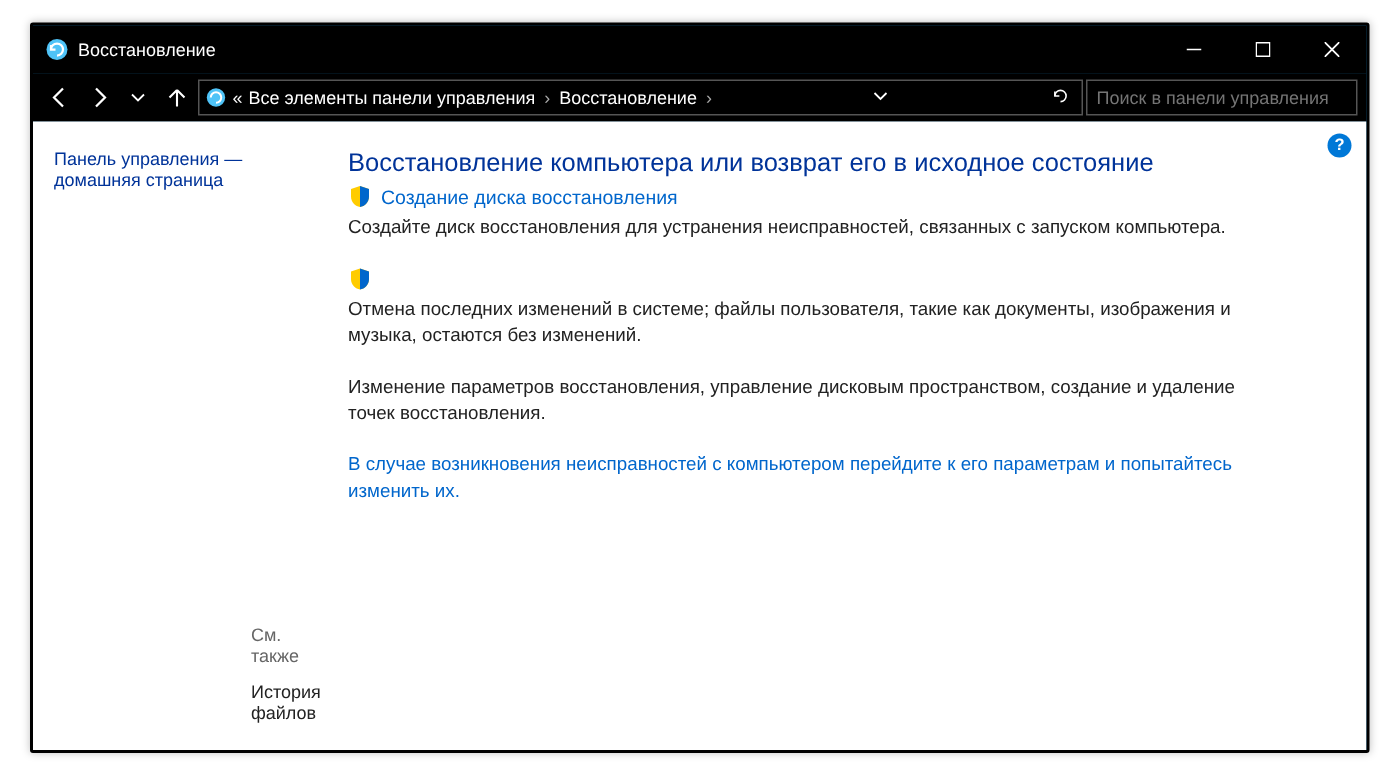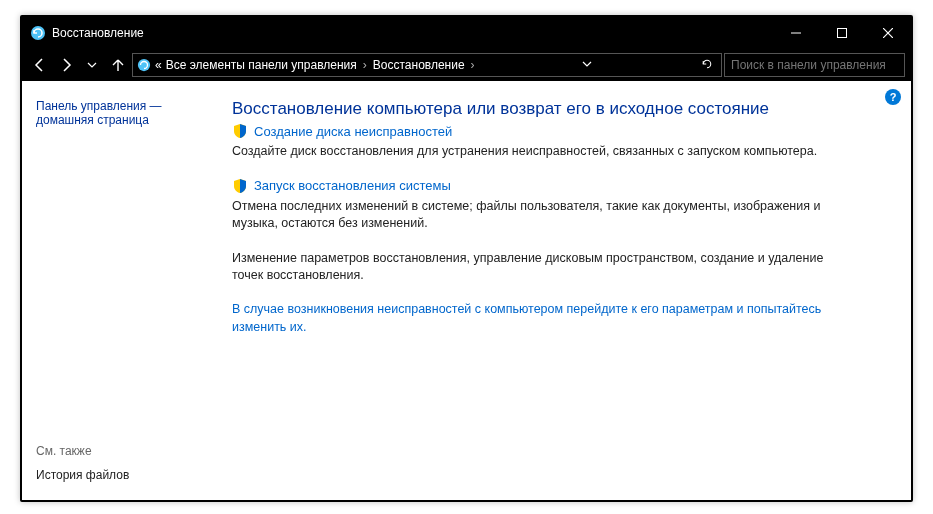--- a/index.html
+++ b/index.html
@@ -18,21 +18,21 @@
 .address-box { flex: 1; height: 24px; border: 1px solid #555; display: flex; align-items: center; padding: 0 4px; gap: 4px; color: #fff; font-size: 12px; overflow: hidden; }
 .addr-seg { white-space: nowrap; }
 .addr-sep { color: #aaa; padding: 0 2px; }
 .address-box .refresh { margin-left: auto; color: #fff; cursor: pointer; padding: 0 4px; }
 .search-box { width: 181px; height: 24px; border: 1px solid #555; display: flex; align-items: center; padding: 0 6px; color: #888; font-size: 12px; }
 .search-box input { background: transparent; border: none; outline: none; color: #fff; font-size: 12px; width: 100%; }
 
 .content-wrap { flex: 1; background: #fff; position: relative; display: flex; }
 .help-bubble { position: absolute; top: 8px; right: 10px; width: 16px; height: 16px; border-radius: 50%; background: #0078d7; color: #fff; font-size: 11px; font-weight: bold; display: flex; align-items: center; justify-content: center; cursor: pointer; }
 
-.sidebar { width: 210px; padding: 18px 14px; font-size: 12px; color: #222; display: flex; flex-direction: column; }
+.sidebar { width: 210px; padding: 18px 14px; font-size: 12px; color: #222; display: flex; }
 .sidebar-main a { color: #003399; text-decoration: none; }
 .sidebar-bottom { margin-top: auto; }
 .sidebar-bottom-heading { color: #666; font-size: 12px; margin-bottom: 10px; }
 
 .main { flex: 1; padding: 18px 30px 18px 0; }
 .page-heading { color: #003399; font-size: 17px; margin-bottom: 4px; font-weight: 400; }
 
 .entry { margin-bottom: 18px; }
 .entry-link { display: flex; align-items: center; gap: 6px; color: #0066cc; font-size: 13px; cursor: pointer; }
 .entry-desc { color: #222; font-size: 12.5px; margin-top: 4px; line-height: 1.35; max-width: 620px; }
@@ -135,32 +135,31 @@
 
     <div class="main">
       <h1 class="page-heading">Восстановление компьютера или возврат его в исходное состояние</h1>
 
       <div class="entry">
         <div class="entry-link">
           <svg class="shield-icon" viewBox="0 0 16 16">
               <path d="M8 1 L14 3 V8 C14 12 11 14.5 8 15 C5 14.5 2 12 2 8 V3 Z" fill="#ffcc00"></path>
               <path d="M8 1 L14 3 V8 C14 12 11 14.5 8 15 V1 Z" fill="#0066cc"></path>
             </svg>
-          <span>Создание диска неисправностей</span>
+          <span>Создание диска восстановления</span>
         </div>
         <div class="entry-desc">Создайте диск восстановления для устранения неисправностей, связанных с запуском компьютера.</div>
       </div>
 
       <div class="entry">
         <div class="entry-link">
           <svg class="shield-icon" viewBox="0 0 16 16">
               <path d="M8 1 L14 3 V8 C14 12 11 14.5 8 15 C5 14.5 2 12 2 8 V3 Z" fill="#ffcc00"></path>
               <path d="M8 1 L14 3 V8 C14 12 11 14.5 8 15 V1 Z" fill="#0066cc"></path>
             </svg>
-          <span>Запуск восстановления системы</span>
         </div>
         <div class="entry-desc">Отмена последних изменений в системе; файлы пользователя, такие как документы, изображения и музыка, остаются без изменений.</div>
       </div>
 
       <div class="entry highlighted">
         <div class="entry-desc">Изменение параметров восстановления, управление дисковым пространством, создание и удаление точек восстановления.</div>
       </div>
 
       <div class="footer-link">В случае возникновения неисправностей с компьютером перейдите к его параметрам и попытайтесь изменить их.</div>
     </div>

